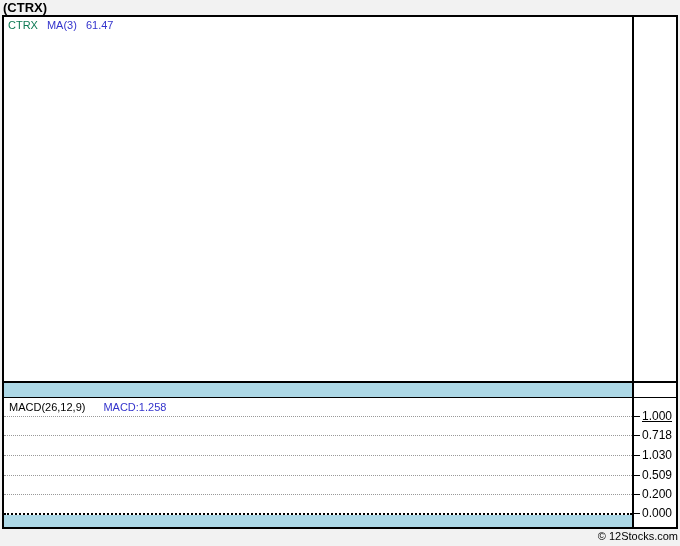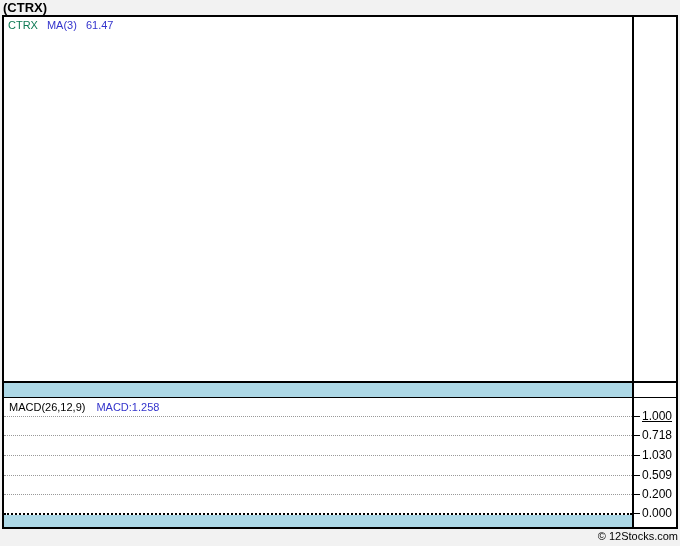--- a/index.html
+++ b/index.html
@@ -86,21 +86,21 @@
     left: 0; top: 381px;
     width: 628px; height: 18px;
     background: #FFFFFF;
   }
   .macd-label-row .labels {
     position: absolute;
     left: 5px; top: 3px;
     font-size: 11px;
     white-space: nowrap;
   }
-  .macd-name { color: #000000; margin-right: 11px; }
+  .macd-name { color: #000000; margin-right: 18px; }
   .macd-value { color: #3333CC; text-align: right; }
   .gridline {
     position: absolute;
     left: 0;
     width: 628px;
     height: 0;
     border-top: 1px dotted #999999;
   }
   .zero-line {
     position: absolute;

